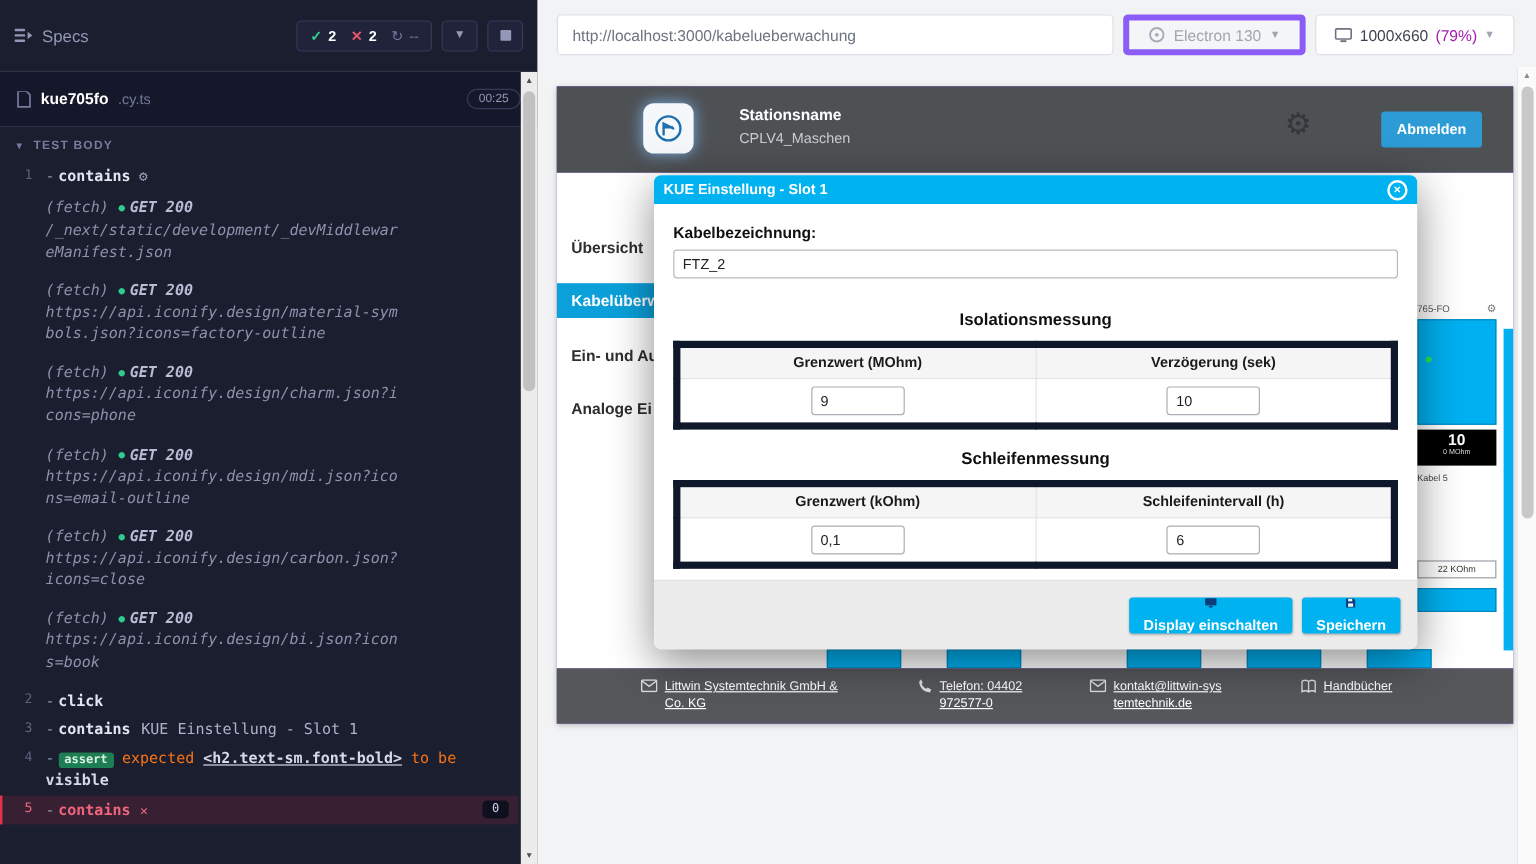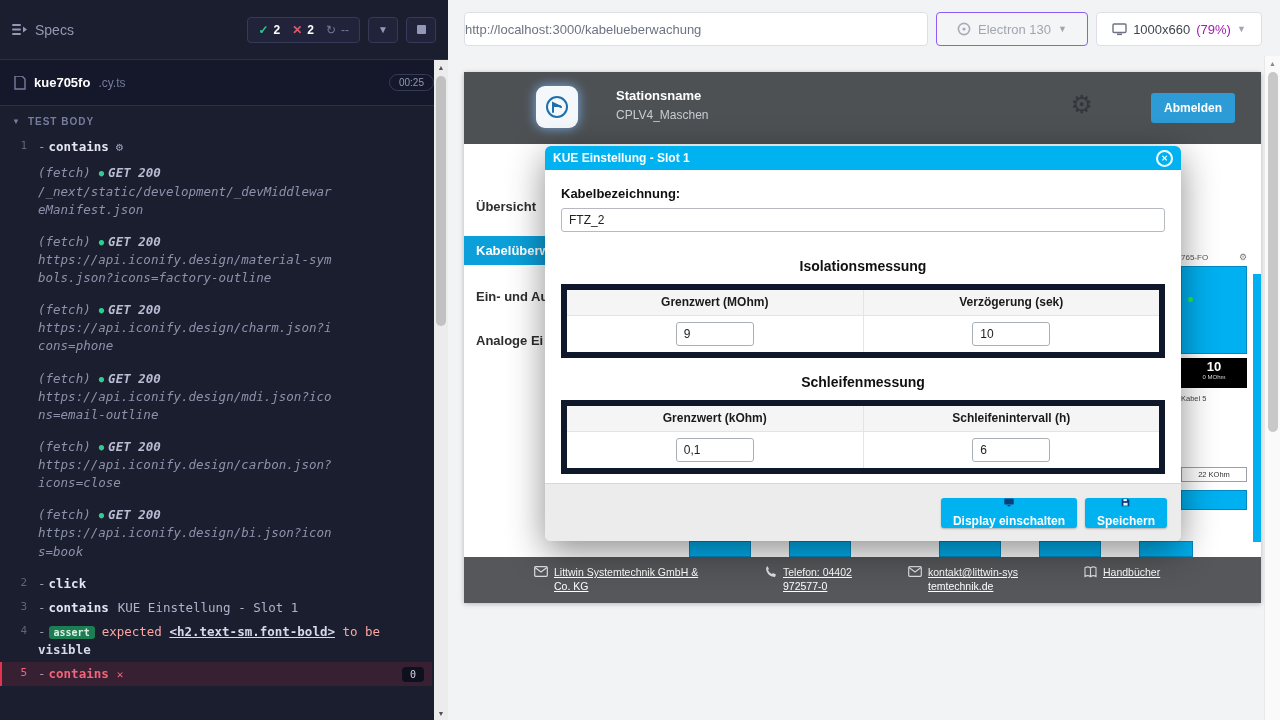--- a/index.html
+++ b/index.html
@@ -35,40 +35,40 @@
   .dash { color:#9298b6; margin-right:3px; }
   .method { font-weight:bold; color:#e3e6f2; }
   .gear-sm { color:#9aa0bc; font-size:12px; margin-left:7px; }
   .fetch-grp { margin:2px 0 8px; }
   .fetch-tag { color:#8d92ac; font-style:italic; }
   .fetch-status { color:#b9bdd4; font-style:italic; font-weight:bold; margin-left:4px; }
   .dot { color:#2ecc8f; font-size:9px; margin-left:8px; vertical-align:1px; }
   .url { color:#8d92ac; font-style:italic; word-break:break-all; max-width:300px; }
   .arg { color:#aeb3cc; margin-left:9px; }
   .assert-chip { background:#1e7e53; color:#d9f2e4; border-radius:3px; padding:1px 5px; font-size:10px; font-weight:bold; margin-right:7px; }
-  .assert-msg { color:#fca5a5; }
+  .assert-msg { color:#f97316; }
   .assert-el { color:#d6d9ea; font-weight:bold;text-decoration:underline; }
   .assert-strong { color:#d6d9ea; font-weight:bold; }
   .cmd.failed { background:rgba(226,52,79,.14); border-left:2px solid #e2344f; }
   .cmd.failed .num { color:#f2647c; }
   .cmd.failed .method { color:#f2647c; }
   .fail-x { color:#f2647c; margin-left:8px; font-size:11px; }
   .badge0 { margin-left:auto; background:#0e101d; border-radius:4px; padding:2px 8px; font-size:10px; color:#cfd3e8; align-self:center; margin-right:2px; }
 
   
   .l-scroll { position:absolute; left:434px; top:60px; width:14px; height:660px; background:#ececec; }
   .l-scroll .arr { height:14px; display:flex; align-items:center; justify-content:center; font-size:7px; color:#505050; }
   .l-scroll .arr.down { position:absolute; bottom:0; left:0; right:0; }
   .l-thumb { position:absolute; top:16px; left:2px; width:10px; height:250px; background:#c1c1c1; border-radius:5px; }
 
   
   .stage { position:absolute; left:448px; top:0; width:832px; height:720px; background:#f2f3f5; }
   .topbar { position:absolute; left:16px; top:12px; height:34px; display:flex; gap:8px; }
-  .url-box { width:464px; background:#fff; border:1px solid #dcdfe5; border-radius:4px; display:flex; align-items:center; padding:0 0; color:#6d7380; font-size:13px; }
-  .browser-box { width:152px; background:#f4f5f7; border:1px solid #8b5cf6; border-radius:4px; display:flex; align-items:center; justify-content:center; gap:7px; color:#a0a6b1; font-size:13px; cursor:pointer; }
+  .url-box { width:464px; background:#fff; border:1px solid #dcdfe5; border-radius:4px; display:flex; align-items:center; padding:0 12px; color:#6d7380; font-size:13px; }
+  .browser-box { width:152px; background:#f4f5f7; border:5px solid #8b5cf6; border-radius:4px; display:flex; align-items:center; justify-content:center; gap:7px; color:#a0a6b1; font-size:13px; cursor:pointer; }
   .viewport-box { width:166px; background:#fff; border:1px solid #dcdfe5; border-radius:4px; display:flex; align-items:center; justify-content:center; gap:6px; font-size:13px; color:#3f4550; cursor:pointer; }
   .dim-zoom { color:#a21caf; }
   .chev { color:#a0a6b1; font-size:9px; }
 
   
   .aut { position:absolute; left:16px; top:72px; width:797px; height:531px; background:#6d28d9; box-shadow:0 1px 5px rgba(0,0,0,.25); }
   .app-header { height:72px; background:#4e5154; position:relative; }
   .logo { position:absolute; left:72px; top:14px; width:42px; height:42px; background:#f5f8fb; border-radius:9px; display:flex; align-items:center; justify-content:center; box-shadow:0 0 12px rgba(130,190,255,.85); }
   .station { position:absolute; left:152px; top:16px; }
   .station .lbl { font-weight:bold; font-size:13px; color:#fff; }

